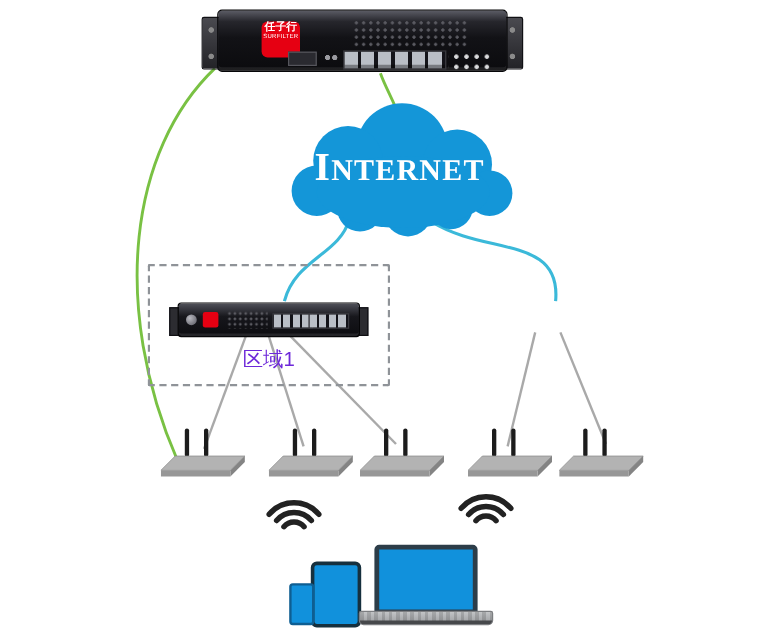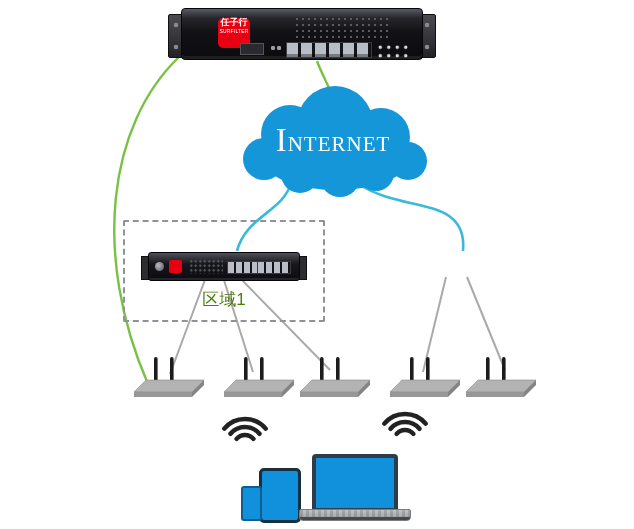--- a/index.html
+++ b/index.html
@@ -37,40 +37,40 @@
   .gw-ports{position:absolute;left:104px;top:33px;width:84px;height:14px;border:1px solid #3a3a40;
        background:repeating-linear-gradient(90deg,#b9bec6 0 11px,#14141a 11px 14px);
        box-shadow:inset 0 -3px 0 rgba(0,0,0,.35);}
   .gw-keypad{position:absolute;right:14px;top:32px;width:34px;height:17px;
        background-image:radial-gradient(circle,#d9dadc 1.6px,transparent 2px);background-size:8.5px 8.5px;background-position:2px 2px;}
 
   
   .cloud{left:240px;top:82px;width:192px;height:118px;}
   .cloud-fill circle,.cloud-fill ellipse{fill:var(--cloud-blue,#1496D8);}
   .cloud-label{position:absolute;left:0;right:6px;top:40px;text-align:center;color:#fff;
-       font-family:"Liberation Serif",serif;font-weight:normal;font-size:21px;letter-spacing:1px;}
+       font-family:"Liberation Serif",serif;font-weight:bold;font-size:25px;letter-spacing:1px;}
   .cloud-label::first-letter{font-size:33px;}
 
   
   .zone-box{position:absolute;top:220px;width:198px;height:98px;border:2px dashed #8f9398;border-radius:2px;z-index:2;}
   .za{position:absolute;left:16px;top:30px;width:166px;height:30px;}
   .za-ear{position:absolute;width:8px;height:22px;top:4px;background:#2c2c31;border:1px solid #101014;}
   .za-ear.l{left:0}.za-ear.r{right:0}
   .za-body{position:absolute;left:7px;right:7px;top:0;height:27px;border-radius:3px;border:1px solid #050507;
        background:linear-gradient(#4e4f58,#17171c 40%,#0c0c10);box-shadow:inset 0 -2px 0 rgba(255,255,255,.1);}
   .za-knob{position:absolute;left:6px;top:9px;width:9px;height:9px;border-radius:50%;
        background:radial-gradient(circle at 35% 35%,#b9b9c0,#55555e);}
   .za-logo{position:absolute;left:20px;top:7px;width:13px;height:13px;background:var(--brand-red,#E60012);border-radius:2px;}
   .za-vents{position:absolute;left:40px;top:6px;width:34px;height:15px;
        background-image:radial-gradient(circle,#5b5b62 1px,transparent 1.3px);background-size:4.5px 4.5px;}
   .za-ports{position:absolute;top:8px;height:11px;border:1px solid #3a3a40;
        background:repeating-linear-gradient(90deg,#b9bec6 0 6px,#121218 6px 8px);}
   .za-ports.p1{left:78px;width:32px;}
   .za-ports.p2{right:8px;width:32px;}
-  .zone-label{position:absolute;left:0;right:0;top:66px;text-align:center;font-size:17px;color:#4d7c0f;}
+  .zone-label{position:absolute;left:0;right:0;top:66px;text-align:center;font-size:17px;color:#6d28d9;}
 
   
   .ap{position:absolute;top:356px;width:74px;height:46px;z-index:2;}
   .ant{fill:#1c1c1c;}
   .ap-top{fill:#b3b3b3;stroke:#8a8a8a;stroke-width:.6;}
   .ap-side{fill:#848484;}
   .ap-front{fill:#979797;}
 
   
   .wifi{position:absolute;width:52px;height:40px;z-index:2;}

